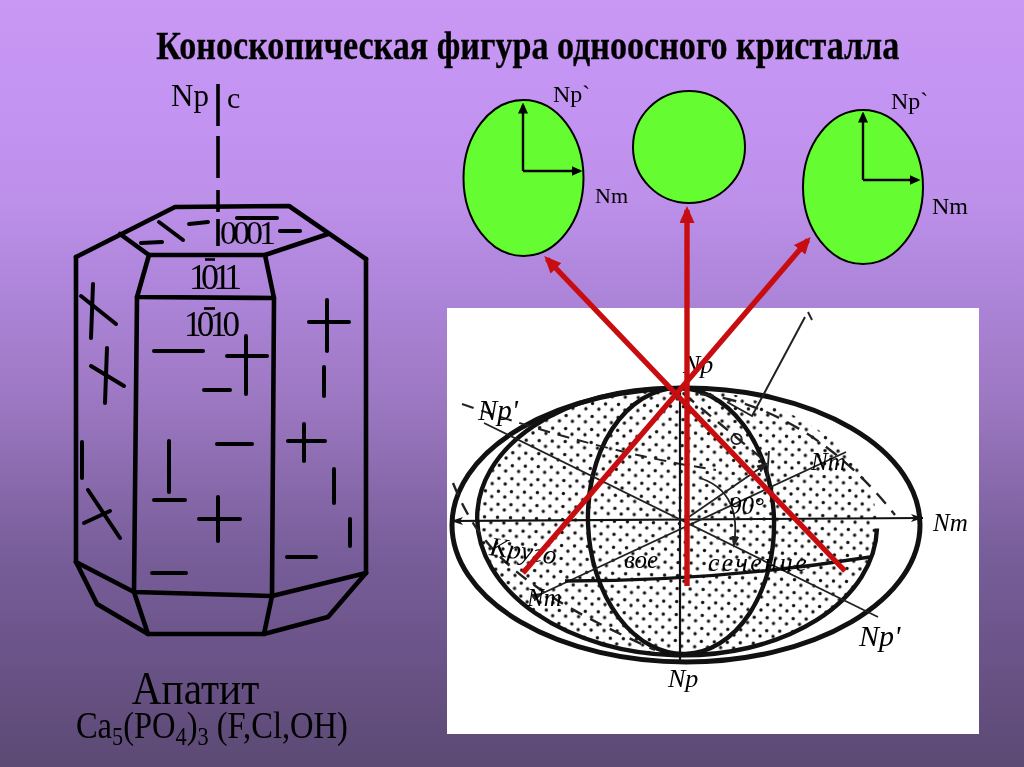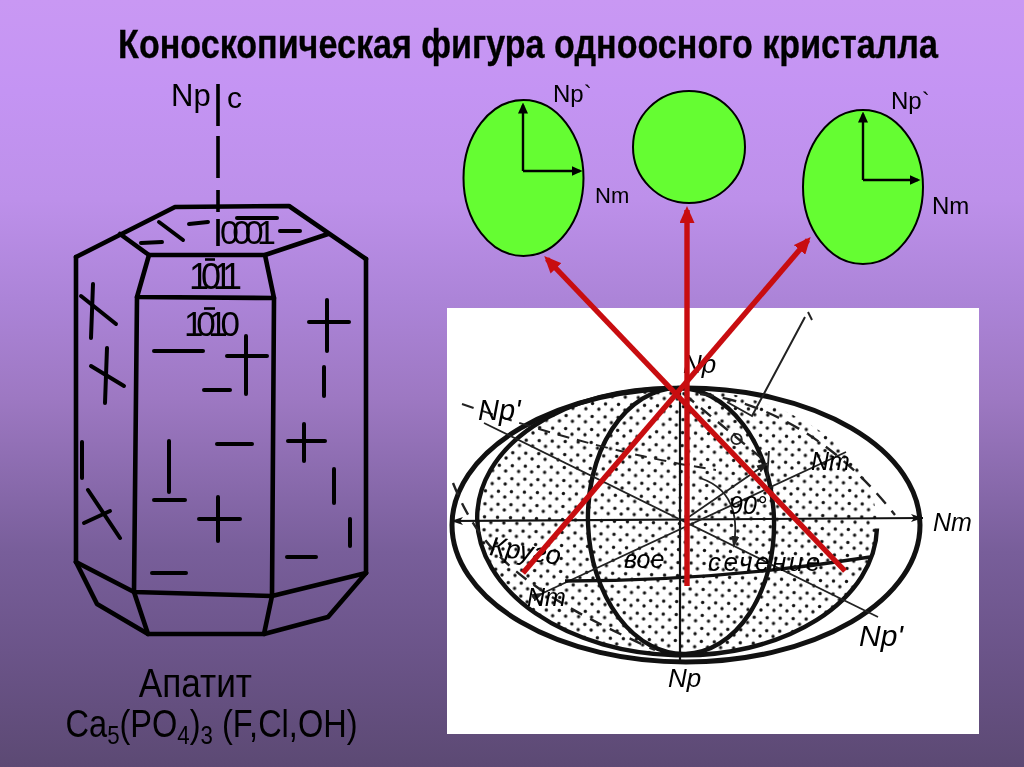--- a/index.html
+++ b/index.html
@@ -1,18 +1,18 @@
 <!DOCTYPE html>
 <html><head>
 <meta charset="utf-8">
 <style>
   html,body{margin:0;padding:0;}
   .slide{position:relative;width:1024px;height:767px;overflow:hidden;
     background:linear-gradient(to bottom,#c998f3 0%,#c494f3 12%,#bd90ea 26%,#ac84d8 39%,#9d78c2 52%,#785e9a 72%,#6b5489 85%,#5d4a75 99%,#5c4974 100%);
-    font-family:Liberation Sans, sans-serif;}
+    font-family:Liberation Serif, serif;}
   svg{position:absolute;left:0;top:0;}
   sub{font-size:26px;vertical-align:-7px;line-height:0;}
   .title{position:absolute;left:16px;top:21px;width:1024px;text-align:center;
     font-weight:bold;font-size:41px;color:#000;-webkit-text-stroke:0.35px #000;}
 </style>
 </head>
 <body>
 <div class="slide">
 <div class="title"><span style="display:inline-block;transform:scaleX(0.8315);transform-origin:50% 50%;white-space:nowrap;">Коноскопическая фигура одноосного кристалла</span></div>
 <svg width="1024" height="767" viewBox="0 0 1024 767">
@@ -170,15 +170,15 @@
   <line x1="863" y1="180" x2="863" y2="114" marker-end="url(#blkarr)"></line>
   <line x1="863" y1="180" x2="918" y2="180" marker-end="url(#blkarr)"></line>
 </g>
 <g font-size="22" fill="#000">
   <text x="553" y="102" font-size="24">Np`</text>
   <text x="595" y="203">Nm</text>
   <text x="891" y="109" font-size="24">Np`</text>
   <text x="932" y="214" font-size="24">Nm</text>
 </g>
 </svg>
-<div style="position:absolute;left:0;top:661px;width:390px;text-align:center;font-size:40px;color:#000;"><span style="display:inline-block;transform:scaleX(0.88);transform-origin:50% 50%;">Апатит</span></div>
+<div style="position:absolute;left:0;top:661px;width:390px;text-align:center;font-size:47px;color:#000;"><span style="display:inline-block;transform:scaleX(0.88);transform-origin:50% 50%;">Апатит</span></div>
 <div style="position:absolute;left:-2px;top:703px;width:427px;text-align:center;font-size:38px;color:#000;white-space:nowrap;"><span style="display:inline-block;transform:scaleX(0.856);transform-origin:50% 50%;">Ca<sub>5</sub>(PO<sub>4</sub>)<sub>3</sub> (F,Cl,OH)</span></div>
 </div>
 
 </body></html>

